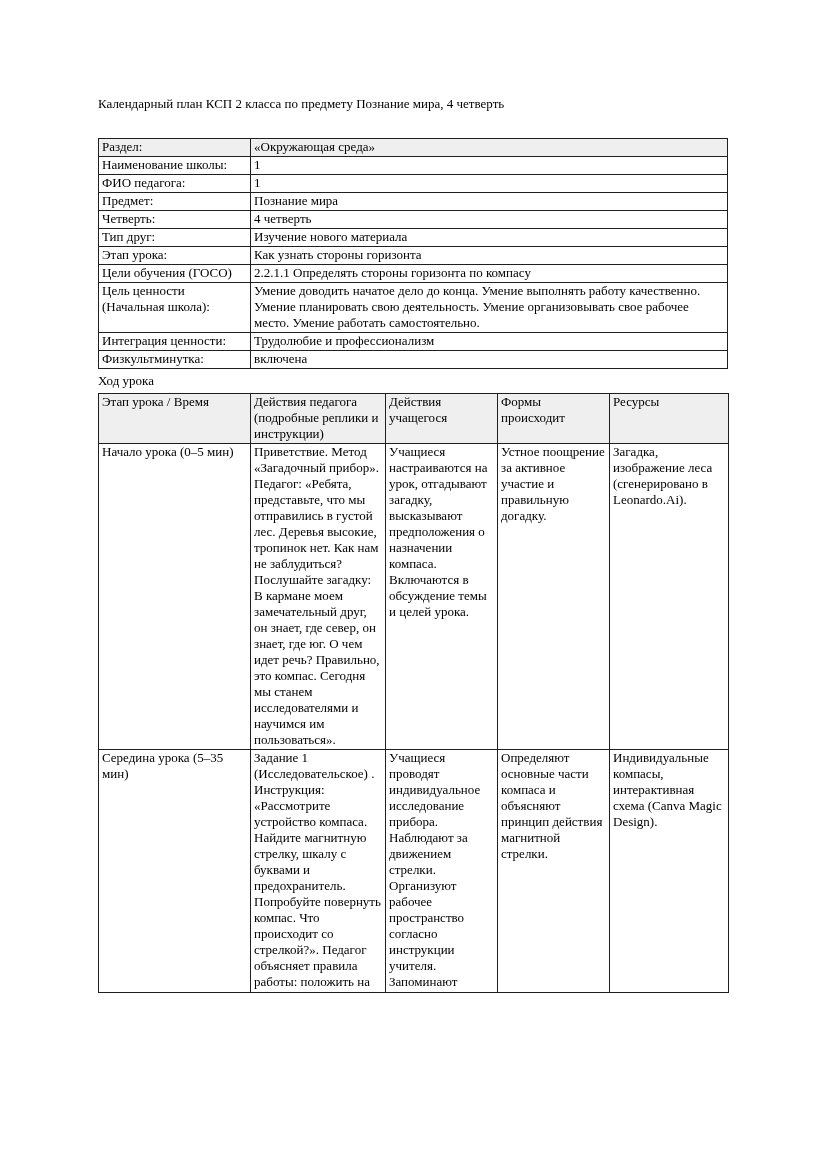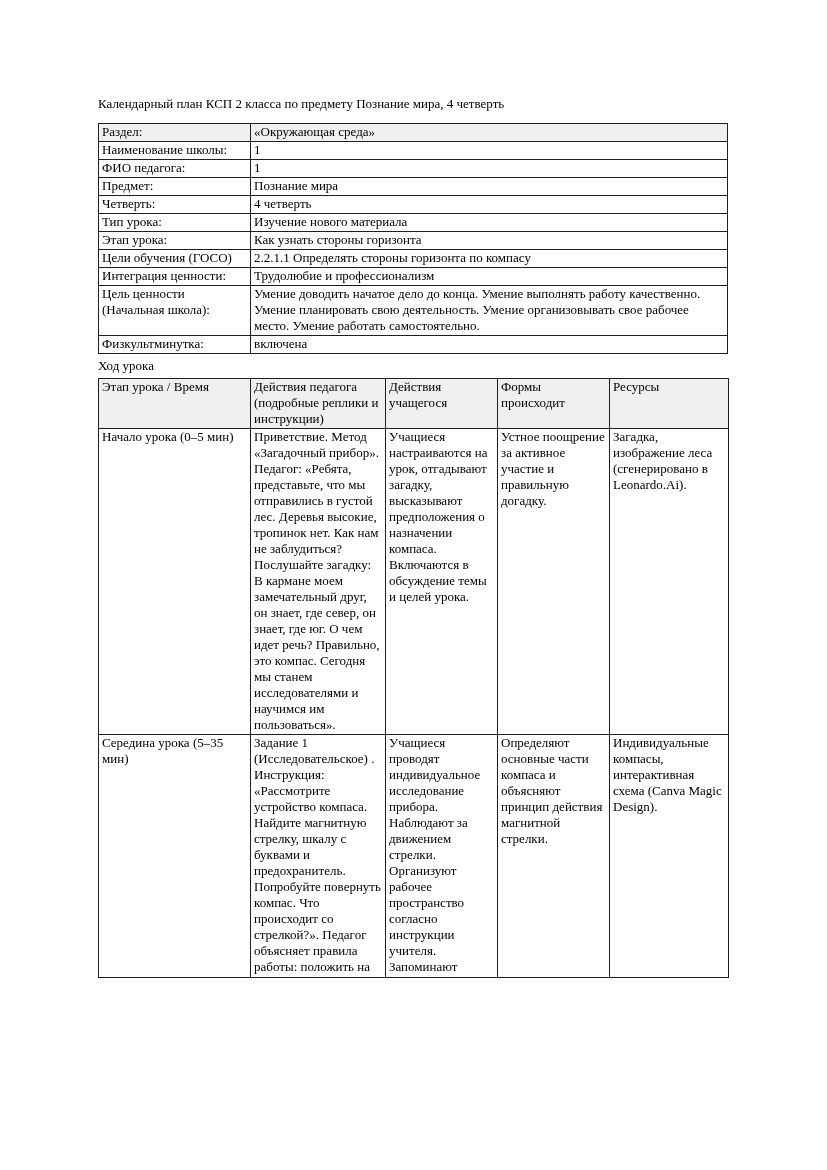--- a/index.html
+++ b/index.html
@@ -8,21 +8,21 @@
     width: 827px;
     height: 1170px;
     background: #ffffff;
     overflow: hidden;
     font-family: "Liberation Serif", "DejaVu Serif", serif;
     font-size: 13px;
     line-height: 16px;
     color: #000000;
   }
   .content { position: absolute; left: 98px; top: 96px; width: 630px; }
-  .doc-title { margin: 0 0 11px 0; padding: 0; }
+  .doc-title { margin: 0 0 26px 0; padding: 0; }
   .section-title { margin: 4px 0 4px 0; padding: 0; }
   table { border-collapse: collapse; width: 630px; table-layout: fixed; }
   td, th {
     border: 1px solid #1f1f1f;
     padding: 0 3px 1px 3px;
     vertical-align: top;
     text-align: left;
     font-weight: normal;
     font-size: 13px;
     line-height: 16px;
@@ -67,38 +67,38 @@
         </tr>
         <tr>
           <td>Предмет:</td>
           <td>Познание мира</td>
         </tr>
         <tr>
           <td>Четверть:</td>
           <td>4 четверть</td>
         </tr>
         <tr>
-          <td>Тип урока:</td>
+          <td>Тип друг:</td>
           <td>Изучение нового материала</td>
         </tr>
         <tr>
           <td>Этап урока:</td>
           <td>Как узнать стороны горизонта</td>
         </tr>
         <tr>
           <td>Цели обучения (ГОСО)</td>
           <td>2.2.1.1 Определять стороны горизонта по компасу</td>
         </tr>
         <tr>
+          <td>Цель ценности (Начальная школа):</td>
+          <td>Умение доводить начатое дело до конца. Умение выполнять работу качественно. Умение планировать свою деятельность. Умение организовывать свое рабочее место. Умение работать самостоятельно.</td>
+        </tr>
+        <tr>
           <td>Интеграция ценности:</td>
           <td>Трудолюбие и профессионализм</td>
-        </tr>
-        <tr>
-          <td>Цель ценности (Начальная школа):</td>
-          <td>Умение доводить начатое дело до конца. Умение выполнять работу качественно. Умение планировать свою деятельность. Умение организовывать свое рабочее место. Умение работать самостоятельно.</td>
         </tr>
         <tr>
           <td>Физкультминутка:</td>
           <td>включена</td>
         </tr>
       </tbody>
     </table>
 
     <p class="section-title">Ход урока</p>
 

